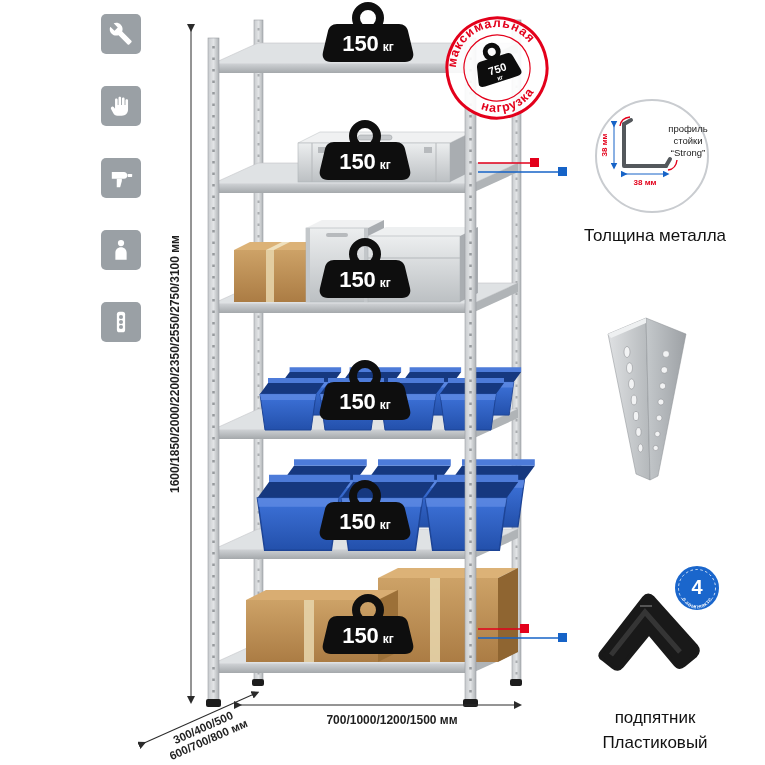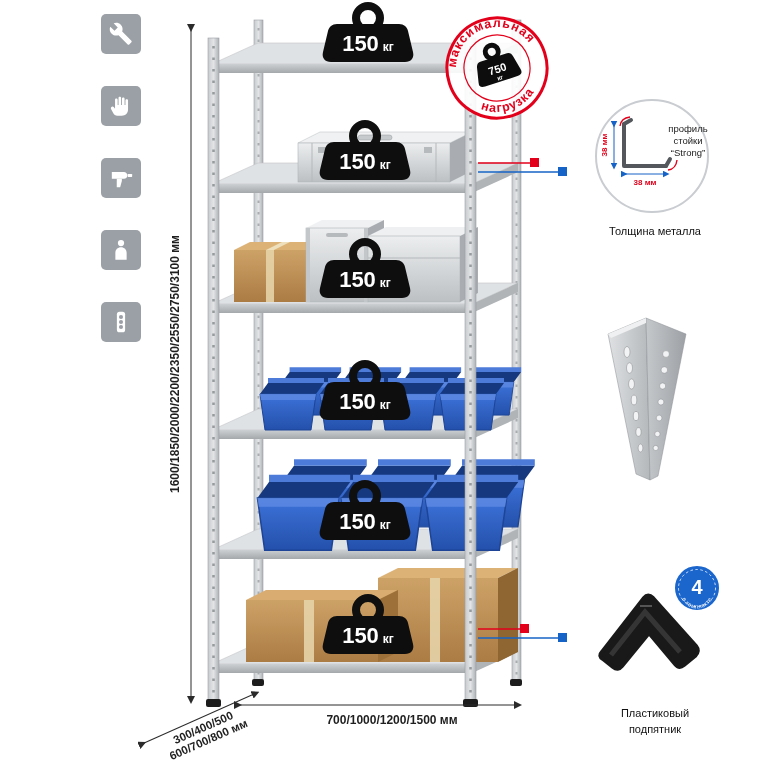--- a/index.html
+++ b/index.html
@@ -3,21 +3,21 @@
 <meta charset="utf-8">
 <style>
   html,body{margin:0;padding:0;background:#fff;}
   .canvas{position:relative;width:765px;height:765px;background:#ffffff;overflow:hidden;
           font-family:"Liberation Sans",sans-serif;}
   .tiles{position:absolute;left:101px;top:14px;display:flex;flex-direction:column;gap:32px;}
   .tile{width:40px;height:40px;background:#9aa0a5;border-radius:5px;display:flex;
         align-items:center;justify-content:center;}
   .tile svg{display:block;}
   .scene{position:absolute;left:0;top:0;}
-  .caption{position:absolute;width:164px;text-align:center;font-size:11px;color:#111;
+  .caption{position:absolute;width:164px;text-align:center;font-size:17px;color:#111;
            line-height:1.45;}
   svg text{font-family:"Liberation Sans",sans-serif;}
   .dim{font-size:12px;font-weight:700;fill:#1f1f1f;}
   .dim2{font-size:11.5px;font-weight:700;fill:#1f1f1f;}
   .badge-num{font-size:22px;font-weight:700;fill:#ffffff;}
   .badge-unit{font-size:12px;font-weight:700;fill:#ffffff;}
   .kb-handle{fill:none;stroke:#0f0f0f;stroke-width:8;}
   .kb-body{fill:#0e0e0e;}
   .stamp-word{font-size:12.5px;font-weight:700;fill:#e3001b;letter-spacing:1px;}
   .stamp-num{font-size:11px;font-weight:700;fill:#ffffff;}
@@ -349,17 +349,17 @@
       <circle cx="697" cy="588" r="18.5" fill="none" stroke="#ffffff" stroke-width=".8" stroke-dasharray="2.5 2.5"></circle>
       <text class="kit-num" x="697" y="594" text-anchor="middle">4</text>
       <text class="kit-text"><textPath href="#kitArc" startOffset="50%" text-anchor="middle">в комплекте</textPath></text>
     </g>
   </svg>
 
   <div class="caption" style="left:573px;top:224px;">
     <div>Толщина металла</div>
   </div>
   <div class="caption" style="left:573px;top:706px;">
+    <div>подпятник</div>
     <div>Пластиковый</div>
-    <div>подпятник</div>
   </div>
 
 </div>
 
 </body></html>

